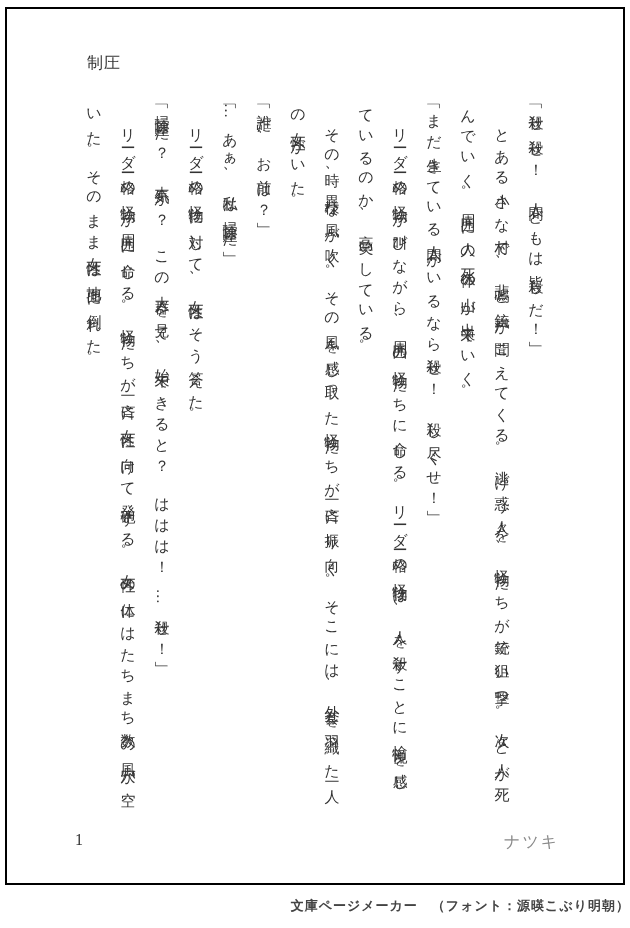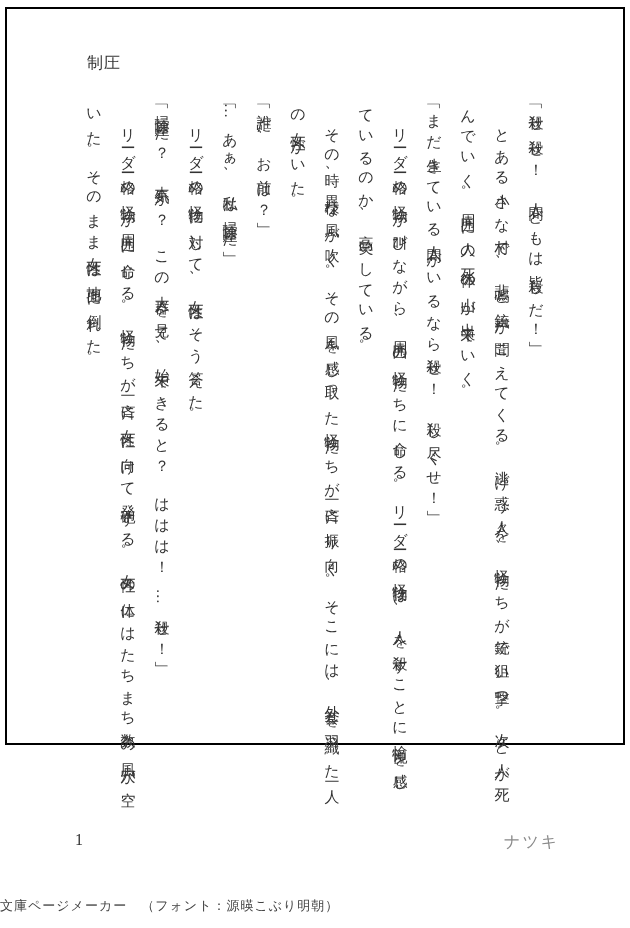--- a/index.html
+++ b/index.html
@@ -12,21 +12,21 @@
     height: 928px;
     position: relative;
     font-family: "Liberation Serif", "DejaVu Serif", serif;
     overflow: hidden;
   }
   .page-frame {
     position: absolute;
     left: 5px;
     top: 7px;
     width: 620px;
-    height: 738px;
+    height: 878px;
     box-sizing: border-box;
     border: 2px solid #000000;
     background: #ffffff;
   }
   .page-title {
     position: absolute;
     left: 80px;
     top: 44px;
     font-size: 16px;
     letter-spacing: 1px;
@@ -69,25 +69,26 @@
     font-size: 16px;
     letter-spacing: 2px;
     color: #8a8a8a;
     white-space: nowrap;
   }
   .footer-caption {
     position: absolute;
     left: 0;
     right: 0;
     top: 897px;
-    text-align: left;
+    text-align: right;
     font-size: 13px;
     letter-spacing: 1px;
     color: #444444;
     white-space: nowrap;
+    font-weight: bold;
   }
 </style>
 </head>
 <body>
 
 <div class="page-frame">
   <span class="page-title">制圧</span>
 
   <div class="body-text">
       <p>「殺せ殺せ！　人間どもは皆殺しだ！」</p>

